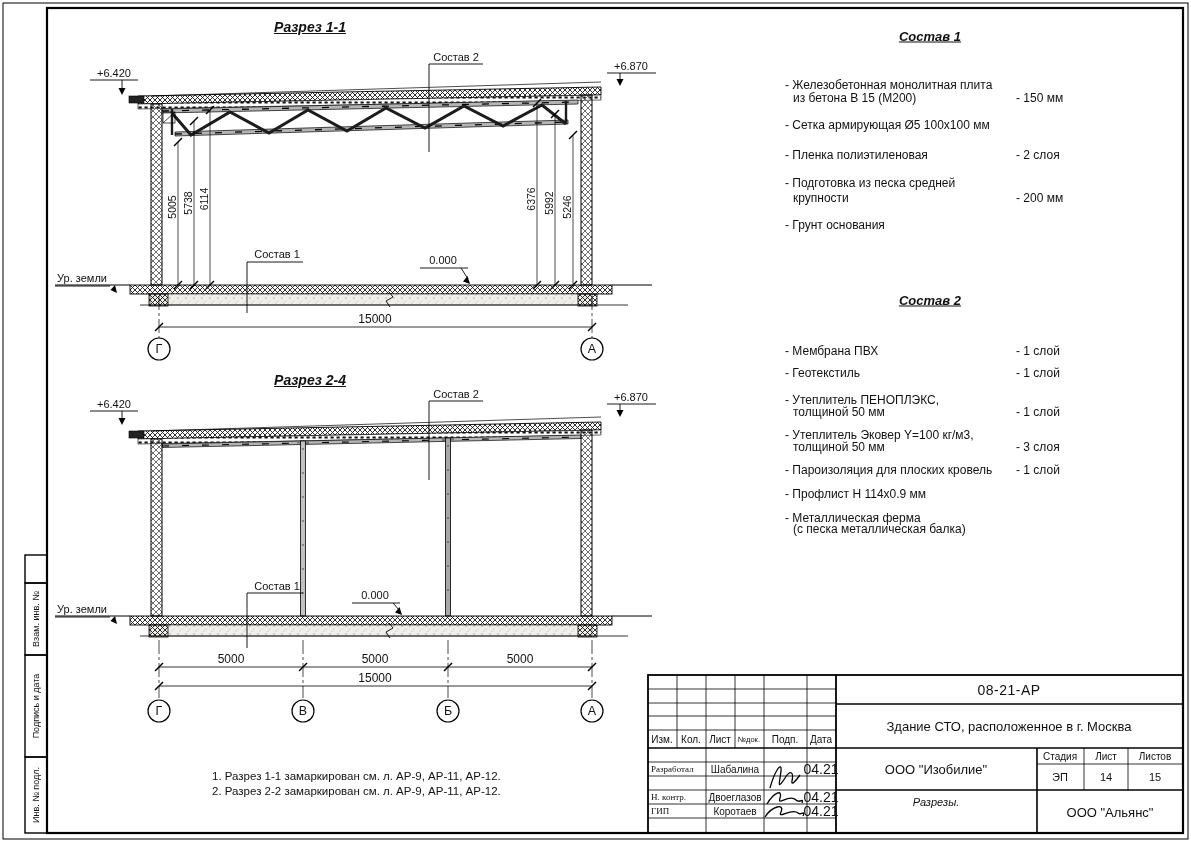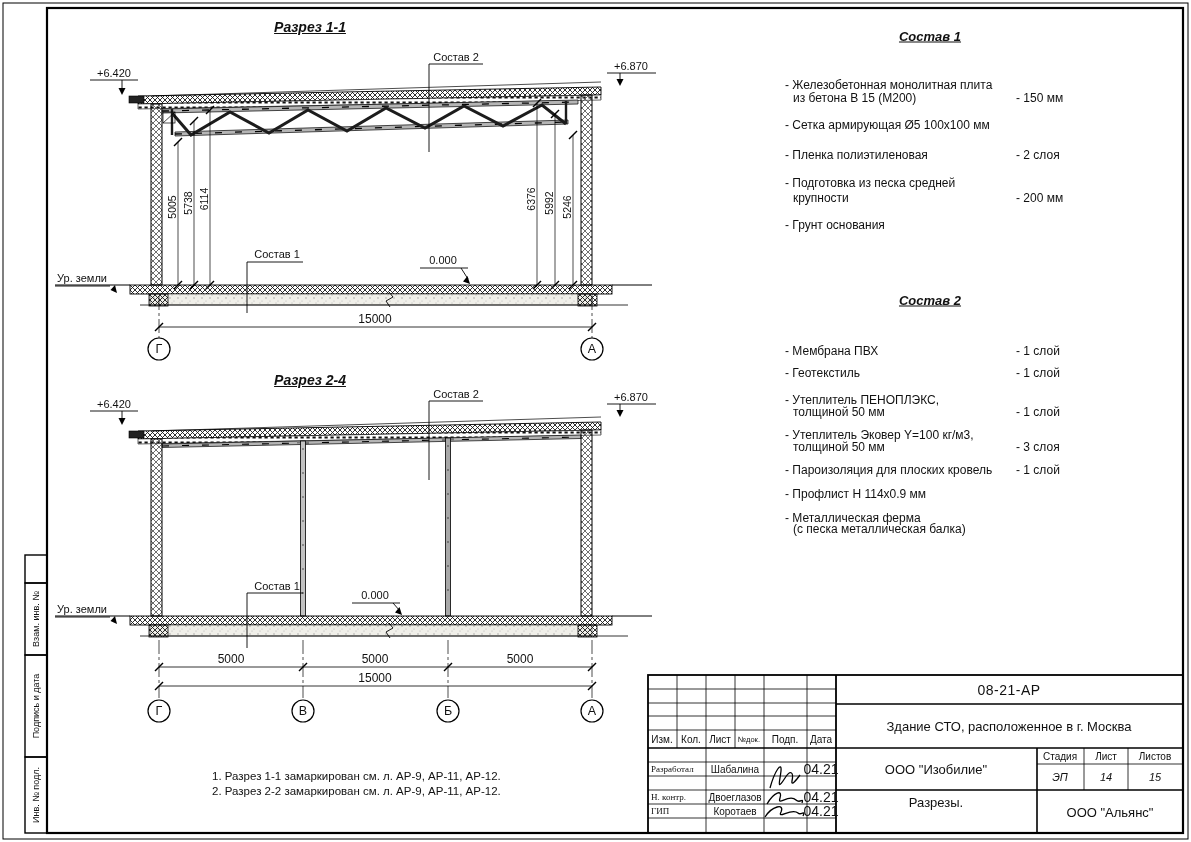--- a/index.html
+++ b/index.html
@@ -12,22 +12,22 @@
   .mlab{position:absolute;transform:translate(-50%,-50%) rotate(-90deg);font-size:9px;white-space:nowrap;}
   .h{font-style:italic;font-weight:bold;text-decoration:underline;font-size:14px;}
   .h2{font-style:italic;font-weight:bold;text-decoration:underline;font-size:13px;}
   .lbl{font-size:11px;}
   .dim{font-size:12px;}
   .axl{font-size:12.5px;}
   .list{font-size:12px;line-height:13px;}
   .note{font-size:11.5px;}
   .tb13{font-size:13px;}
   .tb14{font-size:14px;letter-spacing:0.5px;}
-  .tb12{font-size:13px;}
-  .tb11{font-size:11px;font-style:italic;}
+  .tb12{font-size:11px;font-style:italic;}
+  .tb11{font-size:11px;}
   .tb10{font-size:10px;}
   .tb9{font-size:9px;font-family:Liberation Serif, serif;}
   .tb95{font-size:10px;}
   .tb8{font-size:14px;}
   .tb75{font-size:7.5px;}
 </style>
 </head>
 <body>
 
 <div id="sheet">

